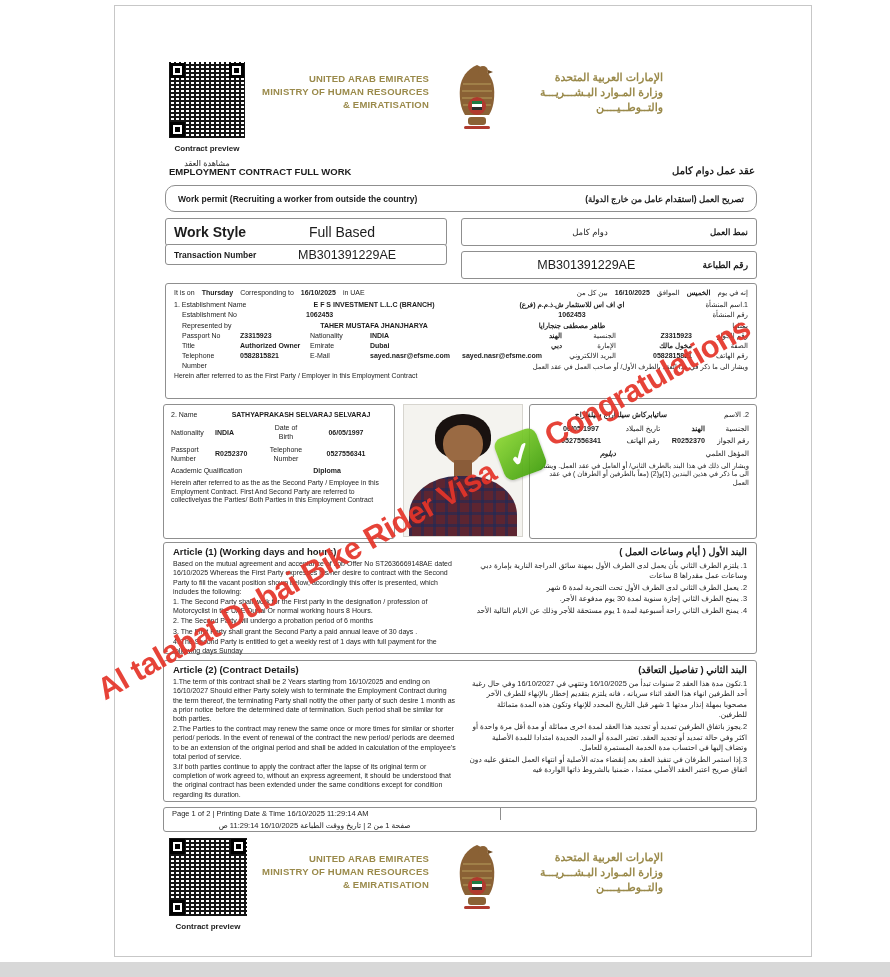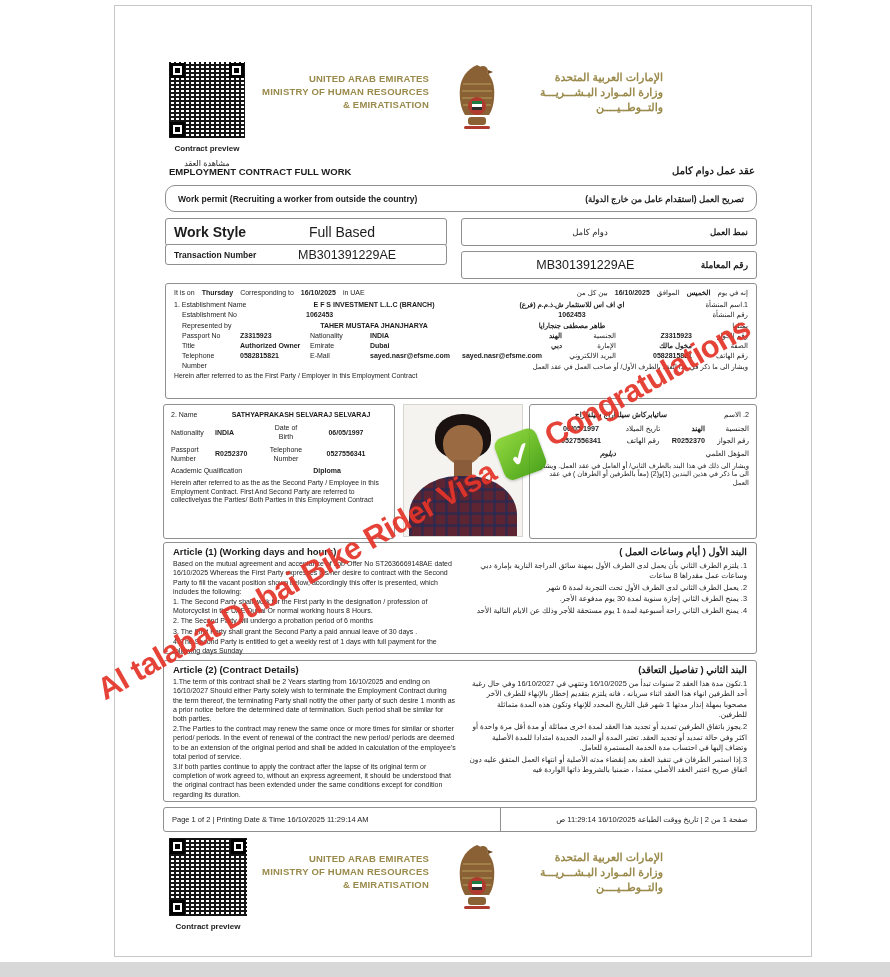--- a/index.html
+++ b/index.html
@@ -41,21 +41,21 @@
   .r .v{font-weight:bold;}
   .note{font-size:6.8px;margin-top:2px;line-height:1.25;}
   .rtl{direction:rtl;text-align:right;}
   
   .art{padding:4px 9px;box-sizing:border-box;display:flex;justify-content:space-between;}
   .art .col-en{width:49.5%;font-size:7px;line-height:9.2px;}
   .art .col-ar{width:48.5%;font-size:7.4px;line-height:10.6px;direction:rtl;text-align:right;}
   .art h3{margin:0 0 3px 0;font-size:9.5px;}
   .art p{margin:0 0 1px 0;}
   
-  .pfooter{display:flex;align-items:flex-start;font-size:7.5px;}
+  .pfooter{display:flex;align-items:flex-start;font-size:7.5px;flex-direction:column;}
   .pfooter .fcell{padding:0 8px;box-sizing:border-box;height:100%;display:flex;align-items:center;}
   
   .photo{position:absolute;background:#f4f3ef;border:1px solid #d7d5cf;box-sizing:border-box;overflow:hidden;}
   .photo .hair{position:absolute;top:7%;left:26%;width:48%;height:34%;background:#191210;border-radius:48% 48% 42% 42%;}
   .photo .face{position:absolute;top:15%;left:33%;width:34%;height:31%;background:#9a6a43;border-radius:46% 46% 50% 50%;}
   .photo .neck{position:absolute;top:42%;left:42%;width:16%;height:14%;background:#8a5c39;}
   .photo .shirt{position:absolute;bottom:-2%;left:4%;width:92%;height:48%;border-radius:45% 45% 0 0/ 62% 62% 0 0;
     background-color:#5d2531;
     background-image:
       repeating-linear-gradient(0deg, rgba(24,43,92,.5) 0 3px, transparent 3px 12px),
@@ -136,21 +136,21 @@
   </div>
 
   <div class="box" style="left:50px;top:238px;width:282px;height:21px;">
     <div class="cellrow" style="font-size:8.5px;">
       <span class="bold">Transaction Number</span>
       <span class="grow" style="font-size:12.5px;">MB301391229AE</span>
     </div>
   </div>
   <div class="box" style="left:346px;top:245px;width:296px;height:28px;">
     <div class="cellrow rtl" style="font-size:9px;">
-      <span class="bold">رقم المعاملة</span>
+      <span class="bold">رقم الطباعة</span>
       <span class="grow" style="font-size:12.5px;direction:ltr;">MB301391229AE</span>
     </div>
   </div>
 
   <div class="box" style="left:50px;top:277px;width:592px;height:116px;">
     <div class="abs fp" style="left:8px;top:4px;width:300px;">
       <div class="r" style="gap:7px;margin-bottom:3px;">
         <span>It is on</span>
         <b>Thursday</b>
         <span>Corresponding to</span>

